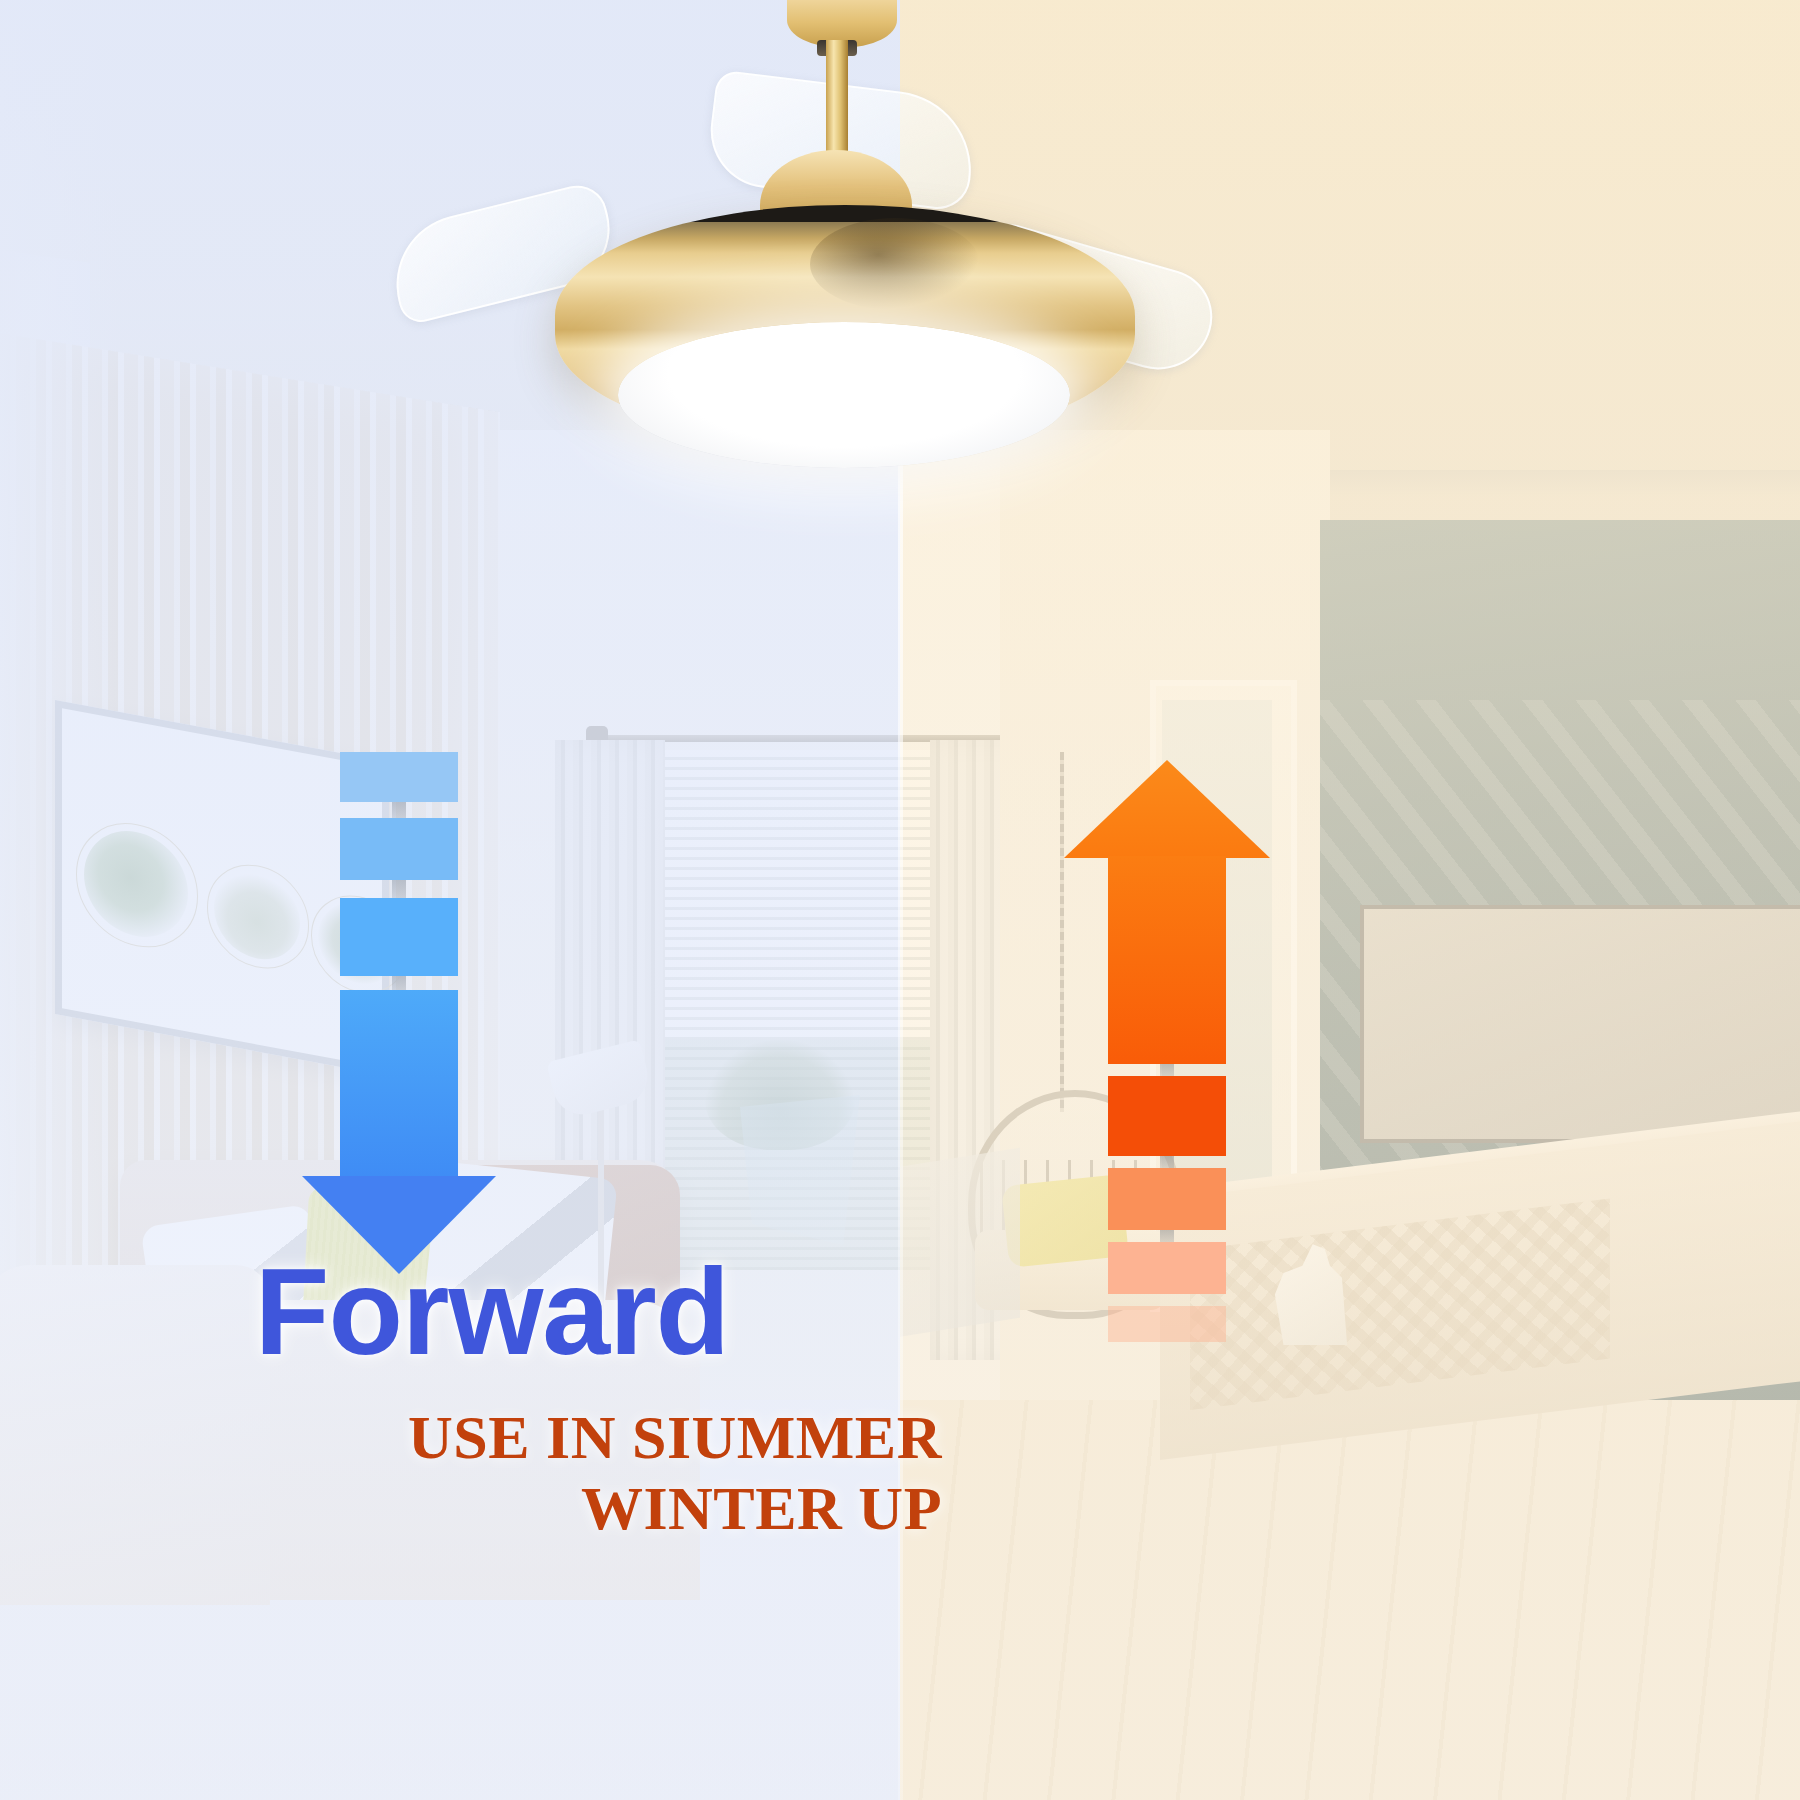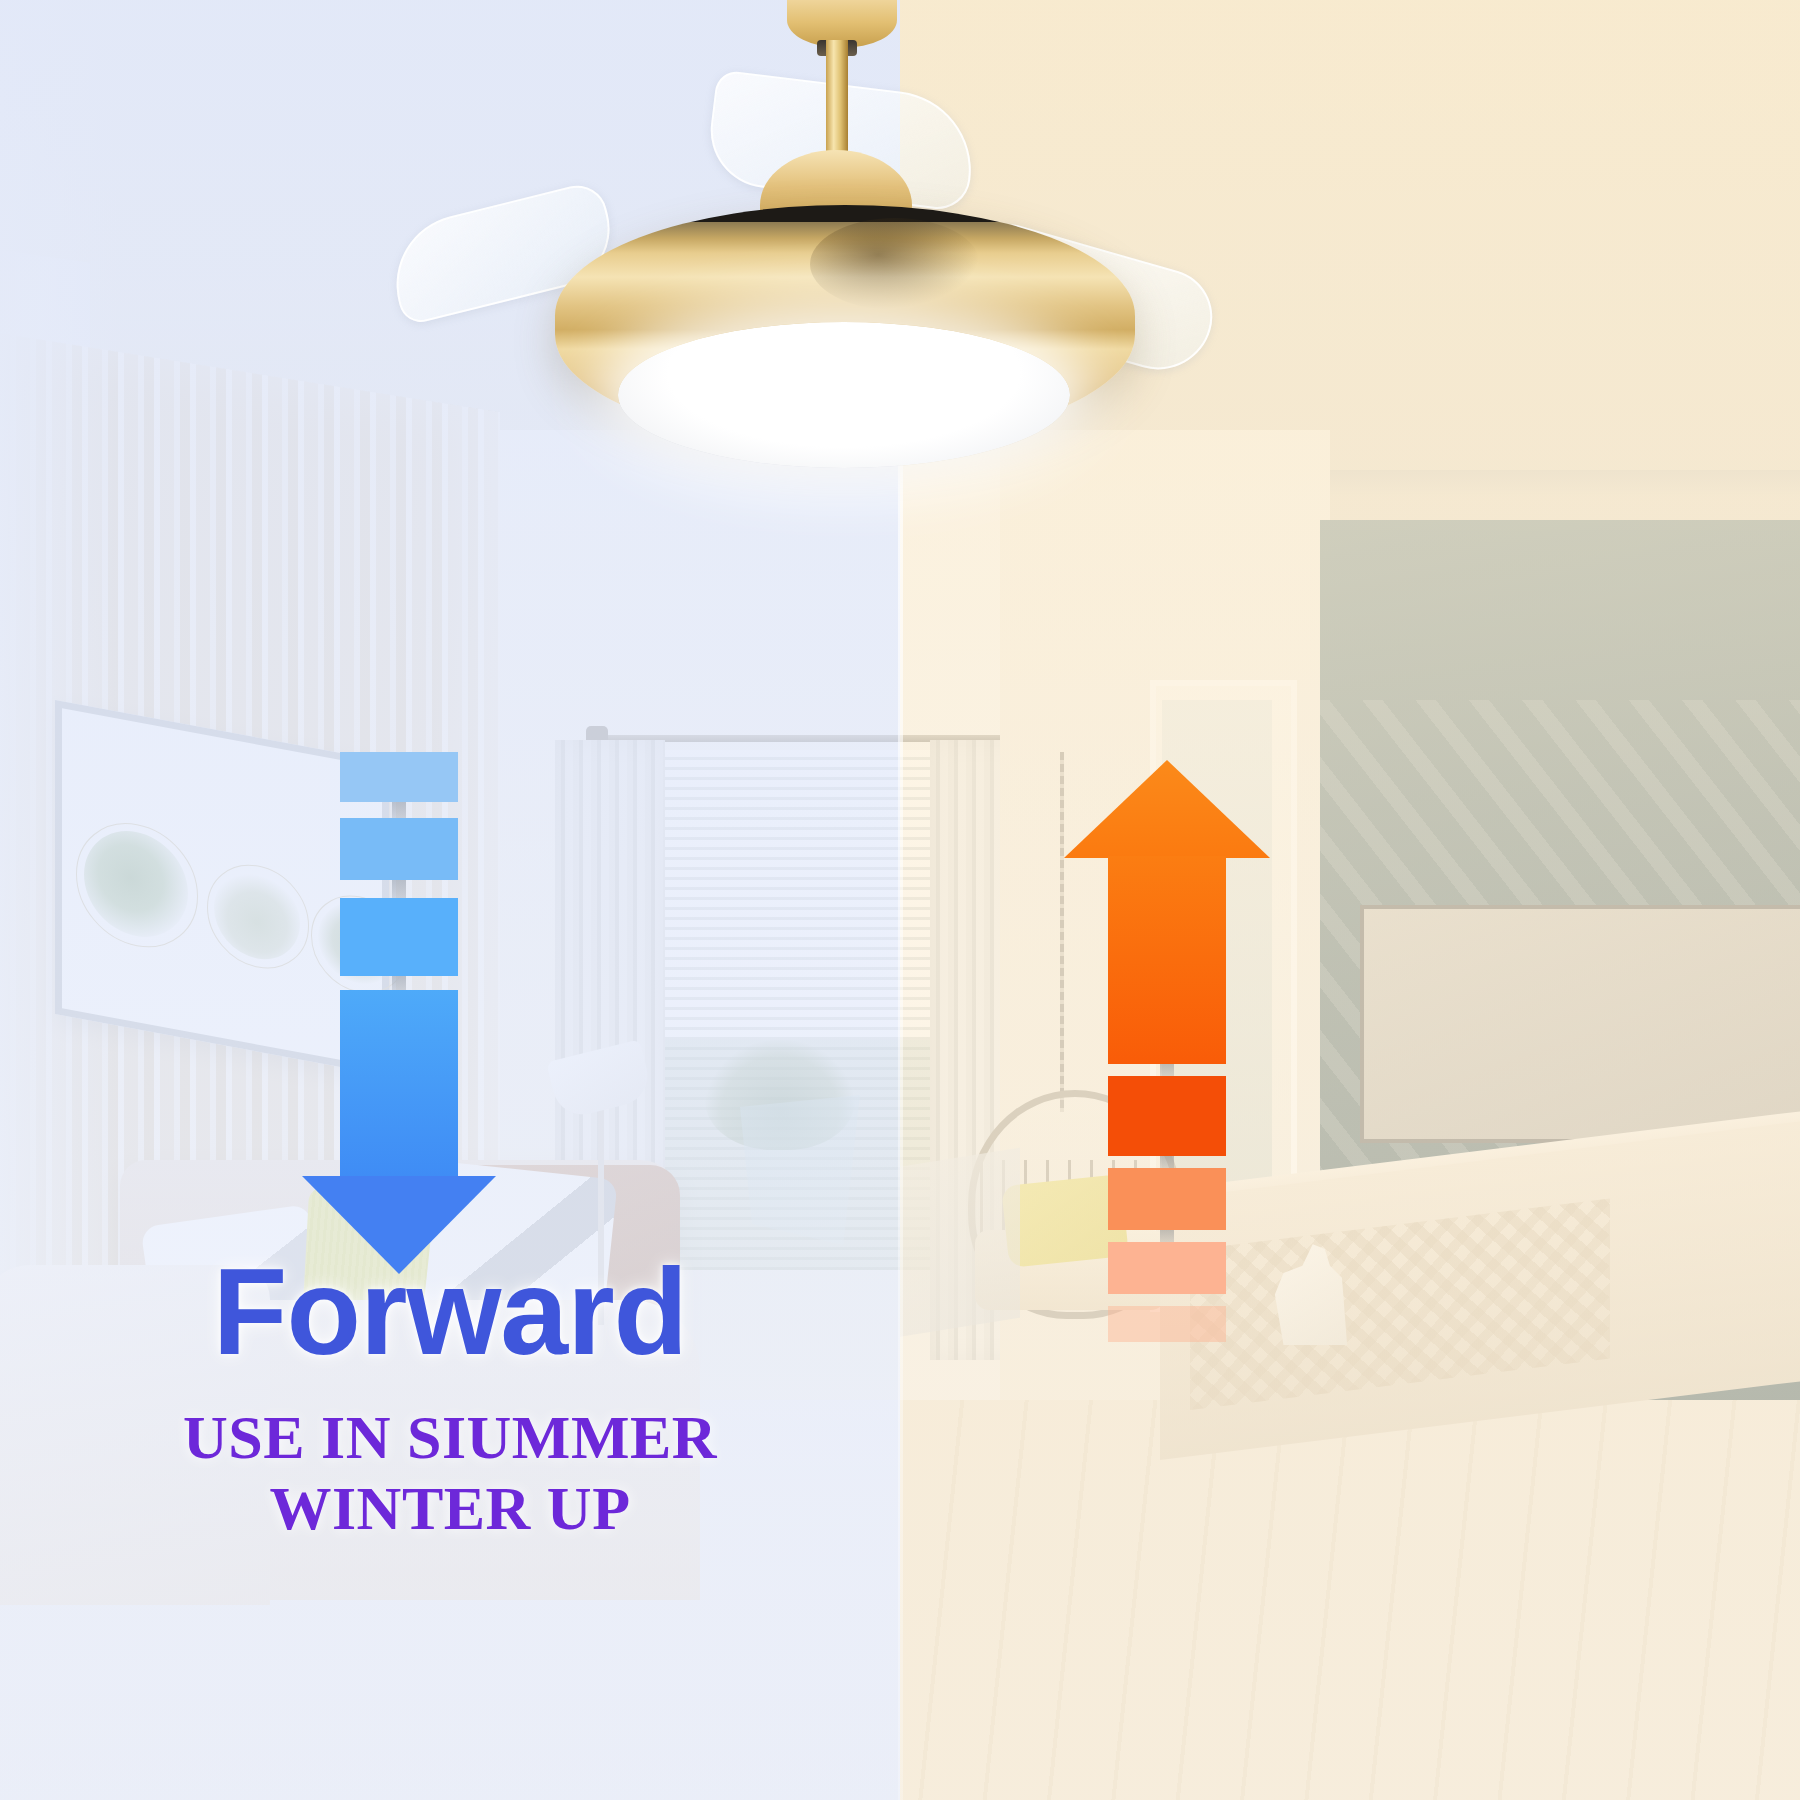--- a/index.html
+++ b/index.html
@@ -244,21 +244,21 @@
   .o-seg2{top:408px;height:62px;background:#fa9058;}
   .o-seg3{top:482px;height:52px;background:#fdb392;}
   .o-seg4{top:546px;height:36px;background:rgba(253,179,146,.45);}
   .o-link{position:absolute;left:52px;width:14px;
     background:linear-gradient(180deg,rgba(150,150,150,.55),rgba(160,160,160,.3));}
   .o-link1{top:304px;height:14px;}
   .o-link2{top:396px;height:14px;}
   .o-link3{top:470px;height:14px;}
 
   
-  .caption{position:absolute;text-align:center;}
+  .caption{position:absolute;text-align:center;padding-left:42px;}
   .cap-title{
     font-family:"Liberation Sans",sans-serif;
     font-weight:bold;
     font-size:122px;
     line-height:1.02;
     letter-spacing:-1px;
     text-shadow:0 0 18px rgba(255,255,255,.95),0 0 6px rgba(255,255,255,.95);
   }
   .cap-title-fwd{color:#3f56db;}
   .cap-title-rev{
@@ -266,21 +266,21 @@
     -webkit-background-clip:text;background-clip:text;color:transparent;
   }
   .cap-sub{
     font-family:"Liberation Serif",serif;
     font-weight:bold;
     font-size:62px;
     line-height:1.14;
     letter-spacing:.5px;
     text-shadow:0 0 14px rgba(255,255,255,.95);
   }
-  .cap-sub-fwd{color:#6d28d9;}
+  .cap-sub-fwd{color:#c2410c;text-align:right;}
   .cap-sub-rev{color:#f05a16;}
 </style>
 </head>
 <body>
 
 <div id="stage">
 
   <div class="half half-left">
     <div class="scene">
       <div class="ceiling"></div>

